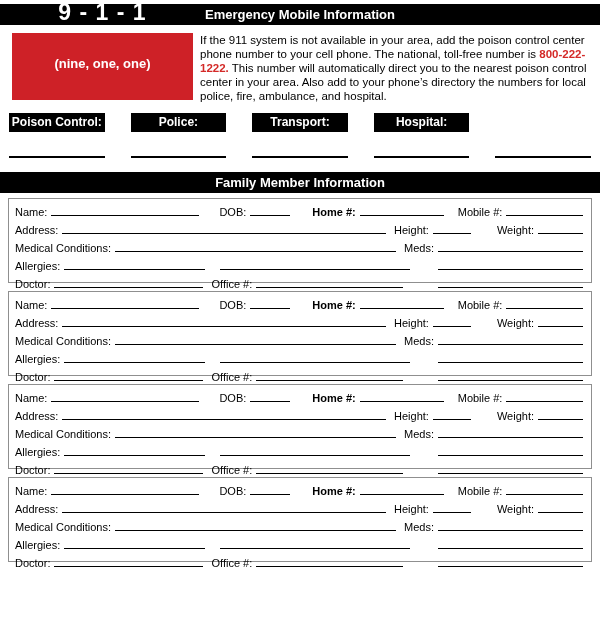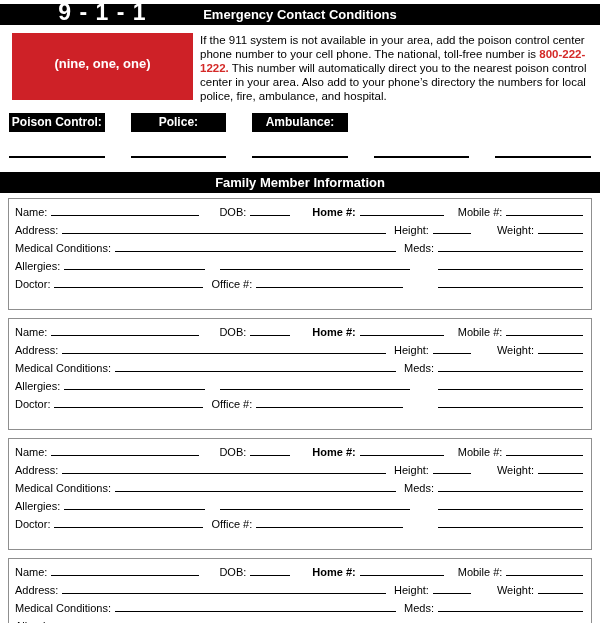--- a/index.html
+++ b/index.html
@@ -26,48 +26,49 @@
                   margin:0 9px; }
   #contact-labels { margin-top:10px; }
   .contact-chip { background:#000; color:#fff; height:19px; line-height:19px;
                   text-align:center; font-weight:bold; font-size:12px; }
   .contact-line { height:0; border-bottom:2px solid #000; margin-top:24px; }
 
   #family-bar { margin-top:14px; }
 
   
   #cards { margin-top:5px; }
-  .card { border:1px solid #8f8f8f; margin:0 8px 8px 8px; height:112px;
+  .card { border:1px solid #8f8f8f; margin:0 8px 8px 8px; height:85px;
           padding:5px 8px 4px 6px; background:#fff; }
   .row { display:flex; align-items:baseline; height:18px; font-size:11px; white-space:nowrap; }
   .lbl { margin-right:4px; flex:0 0 auto; }
   .ln  { height:12px; border-bottom:1.5px solid #000; flex:0 0 auto; }
   .grow { flex:1 1 auto; }
   .ml8  { margin-left:8px; }  .ml10 { margin-left:20px; } .ml14 { margin-left:14px; }
   .ml15 { margin-left:15px; } .ml22 { margin-left:22px;font-weight:bold; } .ml26 { margin-left:26px; }
   .mla  { margin-left:auto; }
 </style>
 </head>
 <body>
 
-<div id="top-bar" class="black-bar">Emergency Contact Conditions</div>
+<div id="top-bar" class="black-bar">Emergency Mobile Information</div>
 
 <div class="hero">
   <div class="badge">
     <div class="l1">9 - 1 - 1</div>
     <div class="l2">(nine, one, one)</div>
     <div class="l3">Emergency Transport System</div>
   </div>
   <div class="hero-text"><span>If the 911 system is not available in your area, add the poison control center phone number to your cell phone. The national, toll-free number is </span><span class="phone">800-222-1222.</span><span> This number will automatically direct you to the nearest poison control center in your area. Also add to your phone’s directory the numbers for local police, fire, ambulance, and hospital.</span></div>
 </div>
 
 <div id="contact-labels" class="contact-grid">
   <div class="contact-chip">Poison Control:</div>
   <div class="contact-chip">Police:</div>
-  <div class="contact-chip">Ambulance:</div>
+  <div class="contact-chip">Transport:</div>
+  <div class="contact-chip">Hospital:</div>
 </div>
 
 <div class="contact-grid">
   <div class="contact-line"></div>
   <div class="contact-line"></div>
   <div class="contact-line"></div>
   <div class="contact-line"></div>
   <div class="contact-line"></div>
 </div>
 

